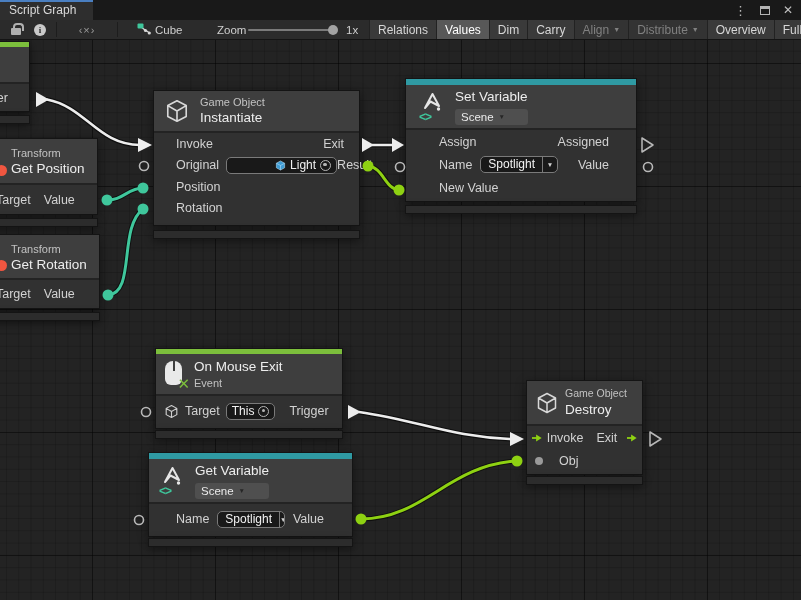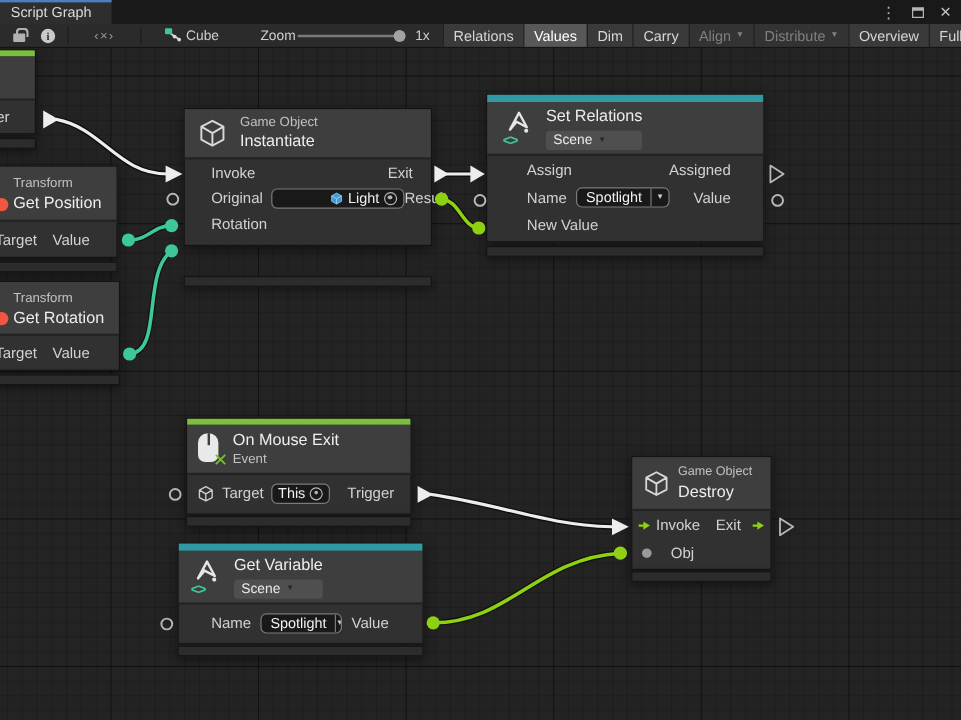--- a/index.html
+++ b/index.html
@@ -286,37 +286,40 @@
           <svg width="11" height="11" viewBox="0 0 24 24">
             <path d="M12 2 L21 7 V17 L12 22 L3 17 V7 Z" fill="#3d9bd4" stroke="#bfe3f7" stroke-width="1.2"></path>
             <path d="M12 22 V12 M3 7 L12 12 L21 7" fill="none" stroke="#bfe3f7" stroke-width="1.2"></path>
           </svg>
           <span>Light</span>
           <span class="target-circle"></span>
         </span>
         <span class="ml-auto">Result</span>
       </div>
       <div class="row">
+        <span>Position</span>
+      </div>
+      <div class="row">
         <span>Rotation</span>
       </div>
     </div>
     <div class="footerbar" id="f-instantiate"></div>
 
     <div class="node" id="node-set-variable">
       <div class="topbar-teal"></div>
       <div class="n-head">
         <span class="var-icon">
           <svg width="26" height="22" viewBox="0 0 26 22">
             <path d="M6 17 L13.5 3 L20 15 L11.5 10.5 Z" fill="none" stroke="#e6e6e6" stroke-width="2" stroke-linejoin="round"></path>
             <circle cx="19.5" cy="18" r="1.7" fill="#e6e6e6"></circle>
           </svg>
           <span class="var-brackets">&lt;&gt;</span>
         </span>
         <div class="head-lines" style="gap:3px;">
-          <div class="n-title">Set Relations</div>
+          <div class="n-title">Set Variable</div>
           <span class="chip">
             <span>Scene</span>
             <span class="chip-car">▼</span>
           </span>
         </div>
       </div>
       <div class="row">
         <span>Assign</span>
         <span class="ml-auto">Assigned</span>
       </div>

